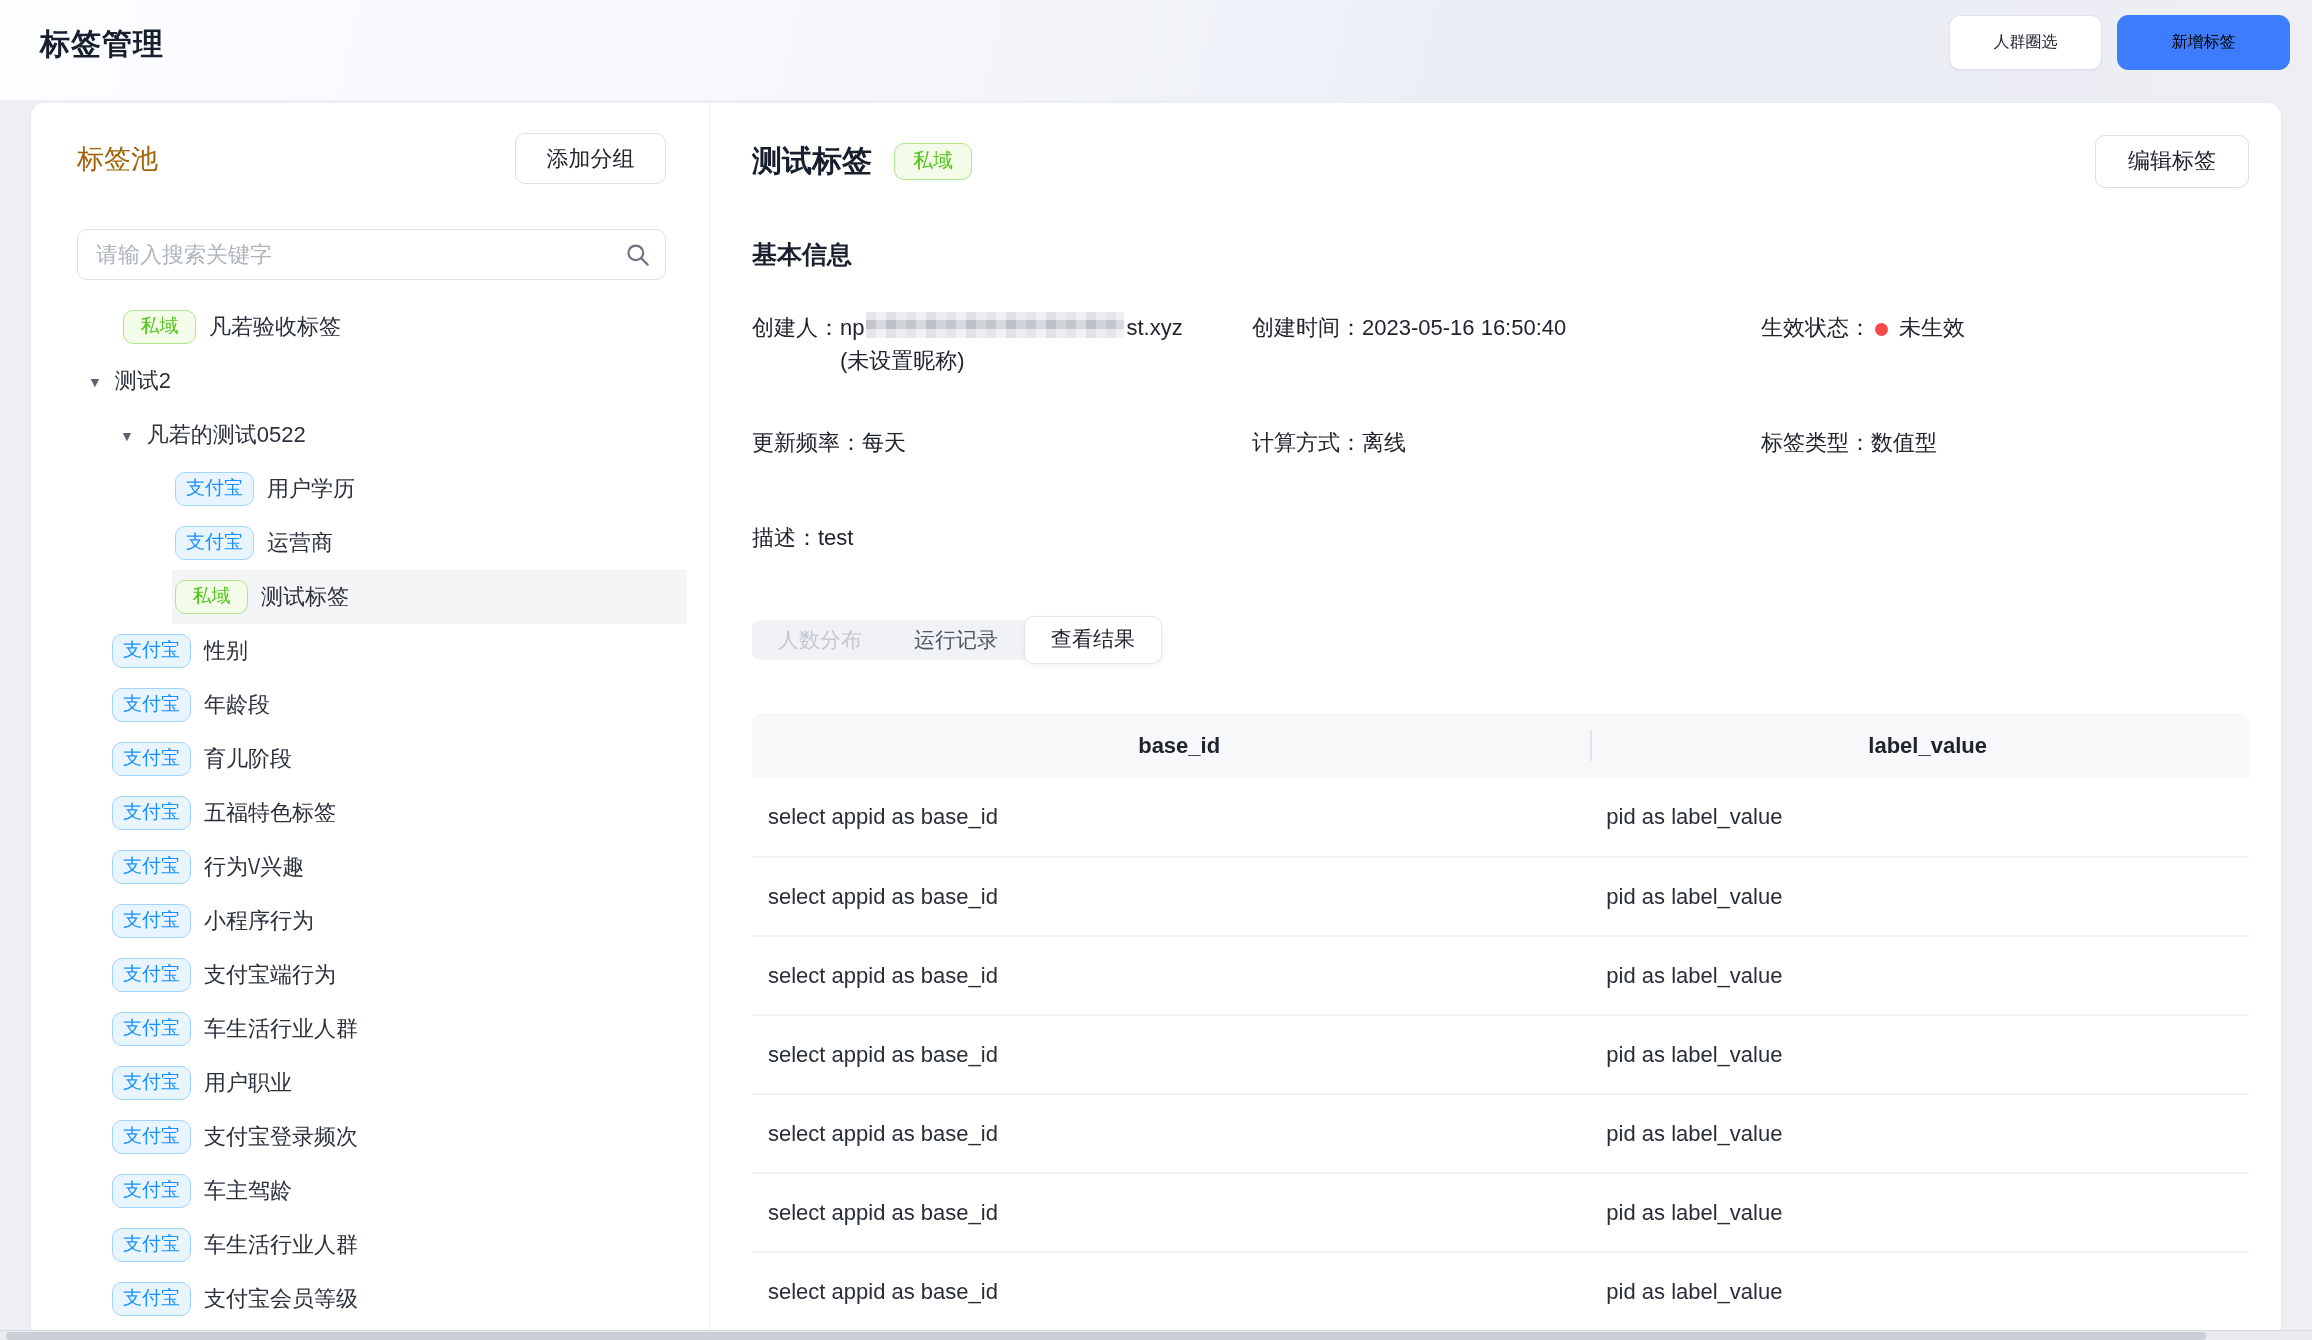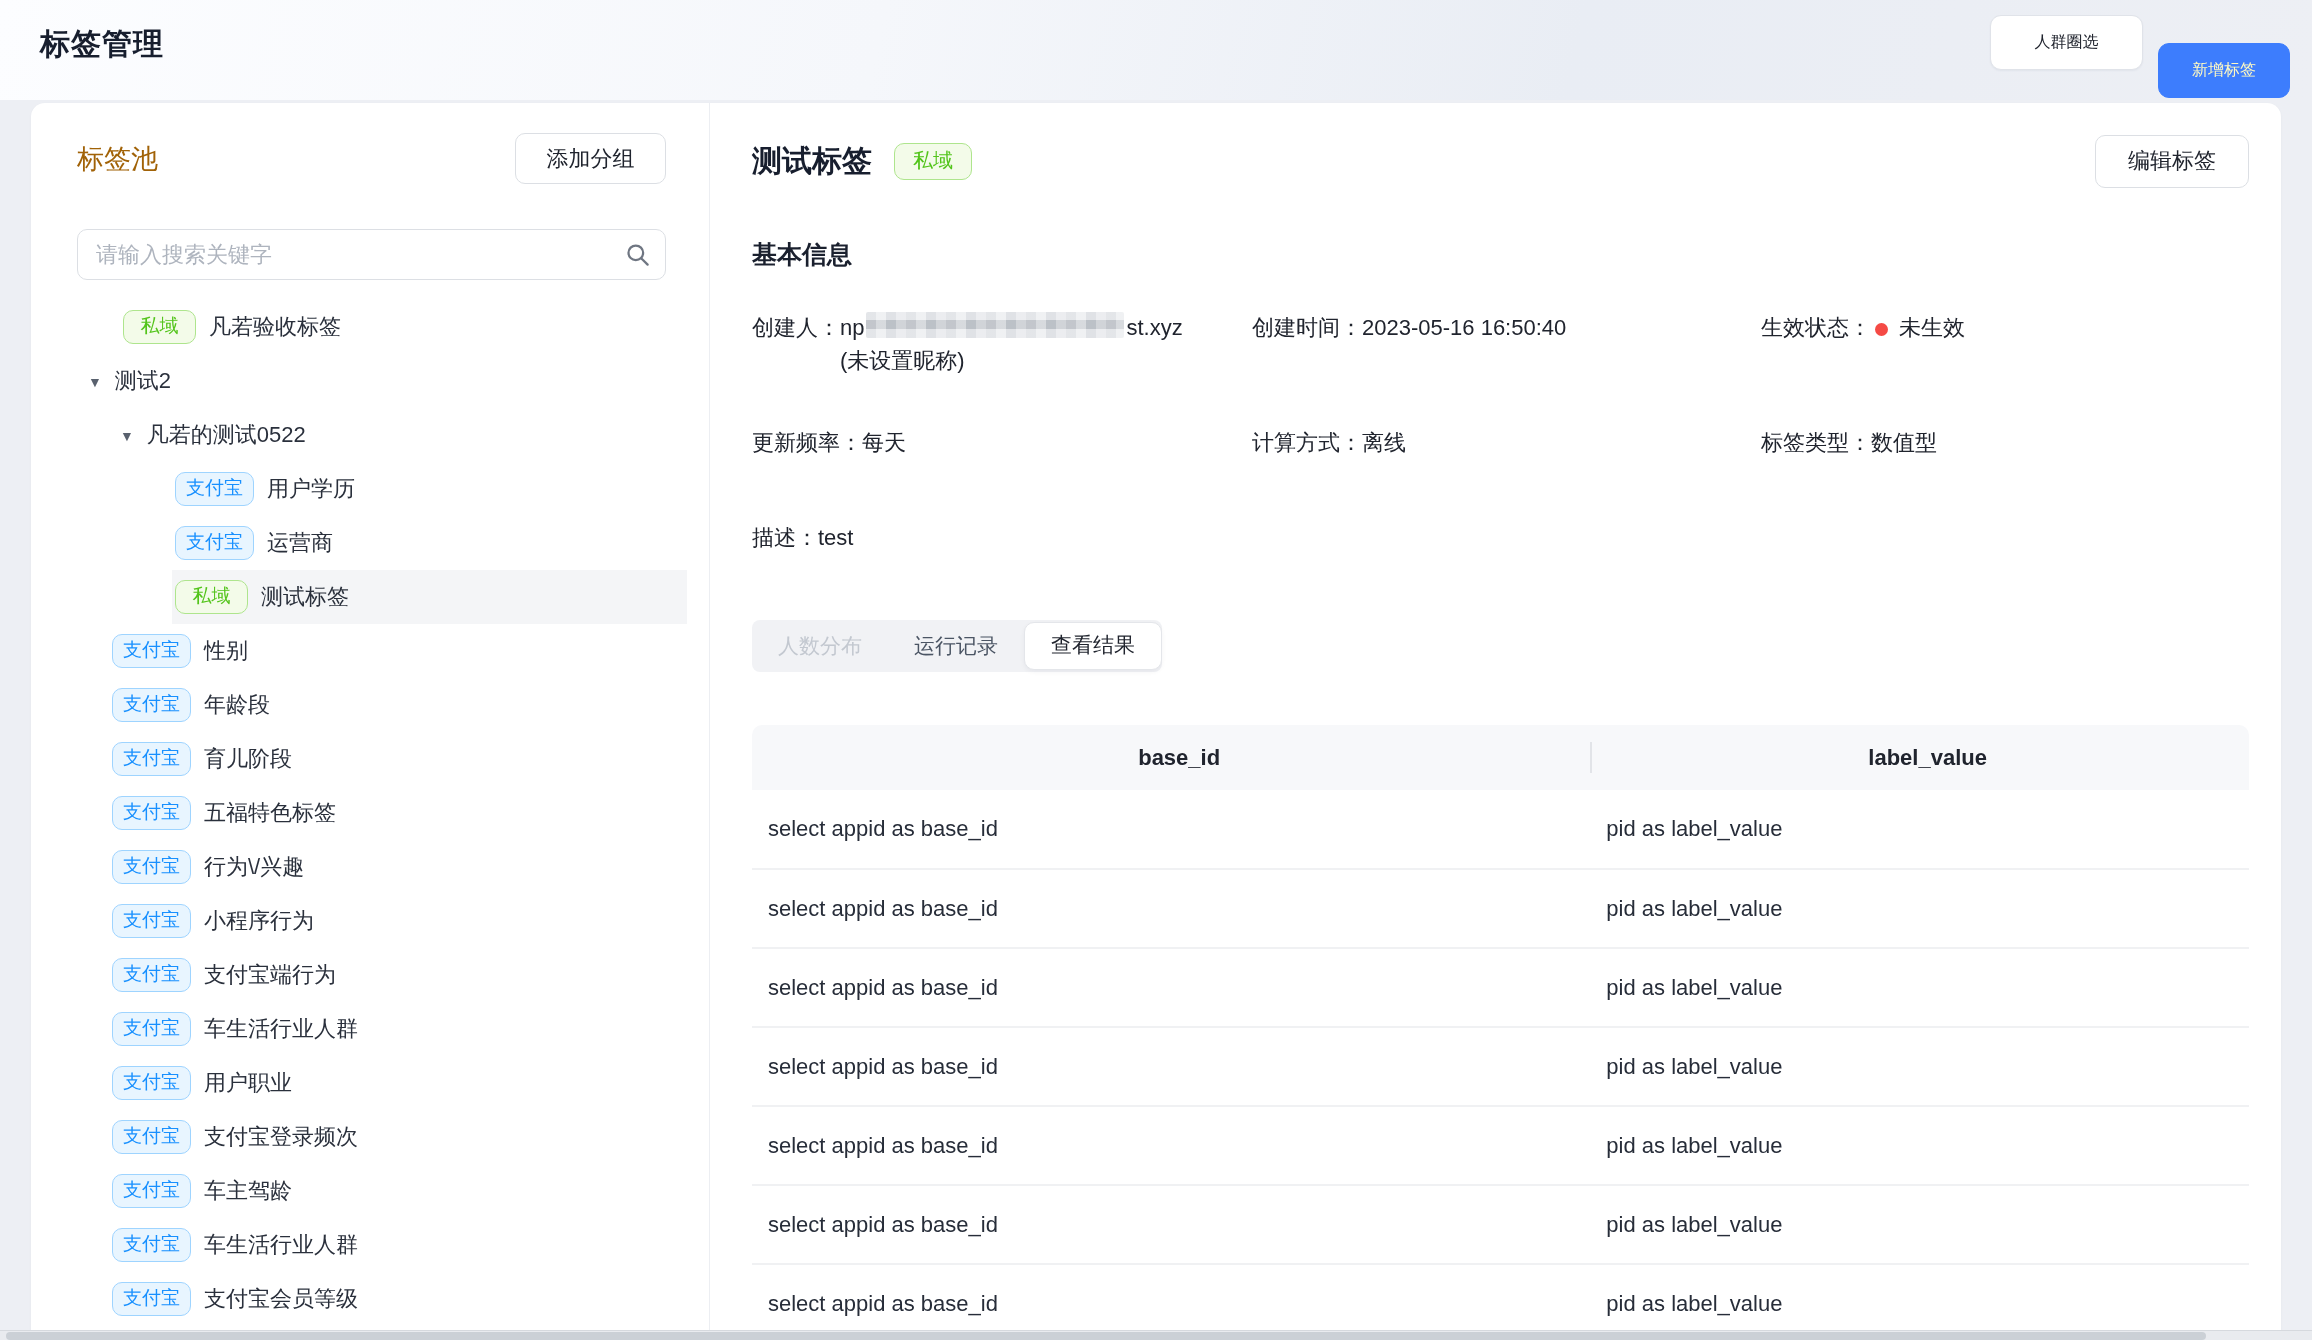--- a/index.html
+++ b/index.html
@@ -15,21 +15,21 @@
   .top-header {
     position:absolute; left:0; top:0; right:0; height:100px;
     background:linear-gradient(103deg,#fcfdff 0%,#f5f7fb 38%,#e9edf4 68%,#edeff4 100%);
     text-decoration:underline;
   }
   .page-title { position:absolute; left:40px; top:24px; font-size:30px; font-weight:700; color:#171e2e; letter-spacing:1px; }
   .hdr-actions { position:absolute; right:22px; top:15px; display:flex; gap:15px; }
   .btn { display:inline-flex; align-items:center; justify-content:center; cursor:pointer;
          font-size:16px; border-radius:11px; height:55px; }
   .btn-plain { width:153px; background:#fff; border:1.5px solid #e0e3e9; color:#20242e; box-shadow:0 1px 2px rgba(25,40,80,.05); }
-  .btn-primary { width:132px; background:var(--primary); border:1.5px solid var(--primary); color:#fef9c3;margin-top:28px; }
+  .btn-primary { width:173px; background:var(--primary); border:1.5px solid var(--primary); color:#000000; }
   
   .card {
     position:absolute; left:31px; top:103px; width:2250px; height:1237px;
     background:#fff; border-radius:14px 14px 0 0; display:flex; overflow:hidden;
     box-shadow:0 1px 3px rgba(20,30,60,.04);
   }
   
   .sidebar { width:679px; flex:none; border-right:1px solid #eceef2; padding-top:30px; overflow:hidden; }
   .sidebar-head { display:flex; align-items:center; justify-content:space-between; padding:0 43px 0 46px; height:51px; }
   .sidebar-title { font-size:27px; font-weight:400; color:#a16207; }
@@ -75,21 +75,21 @@
   .info-value { color:#20242e; }
   .creator-value { width:372px; word-break:break-all; }
   .mosaic { display:inline-block; width:258px; height:26px; vertical-align:-3px; margin:0 2px; border-radius:2px;
     background-image:
       repeating-linear-gradient(0deg, rgba(255,255,255,.45) 0 9px, rgba(0,0,0,.05) 9px 18px),
       repeating-linear-gradient(90deg,#cdd1d7 0 10px,#e3e6ea 10px 20px,#c6cbd2 20px 30px,#dcdfe4 30px 40px);
   }
   .dot { display:inline-block; width:13px; height:13px; border-radius:50%; background:var(--status-dot);
          margin:0 11px 0 4px; vertical-align:-1px; }
   
-  .tabs { display:inline-flex; background:#f1f2f5; border-radius:8px; height:52px; align-items:center; }
+  .tabs { display:inline-flex; background:#f1f2f5; border-radius:8px; height:40px; align-items:center; }
   .tab { padding:0 26px; height:48px; line-height:48px; font-size:21px; color:#4b5564; border-radius:10px; cursor:pointer; }
   .tab.disabled { color:#c3c8d0; cursor:default; }
   .tab.active { background:#fff; border:1.5px solid #e4e6ea; line-height:44px; color:#20242e;
                 box-shadow:0 2px 5px rgba(15,25,50,.05); }
   
   .table-wrap { margin-top:53px; }
   table { width:100%; border-collapse:collapse; font-size:22px; table-layout:fixed; }
   thead th { background:#f7f8fa; height:65px; text-align:center; font-weight:600; color:#20242e;
              padding:0 0 0 16px; position:relative; }
   thead th:first-child { border-radius:10px 0 0 0; }

